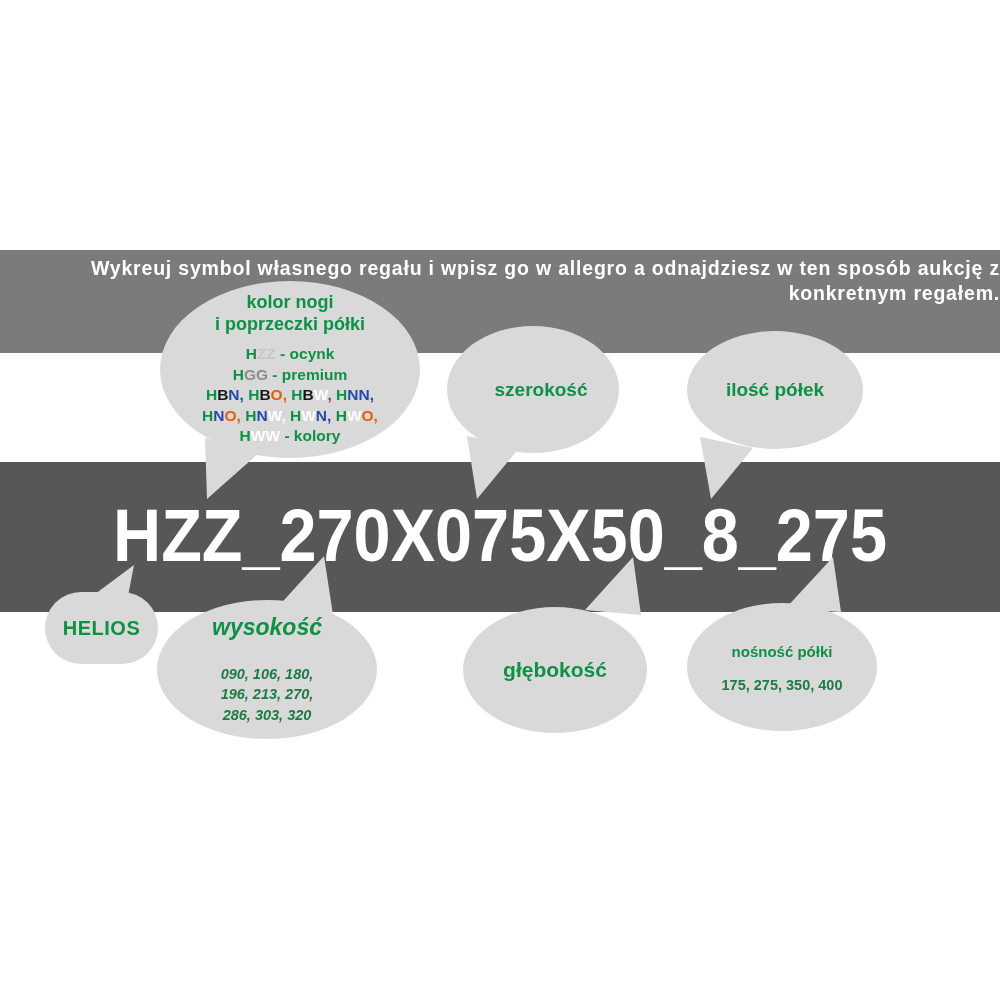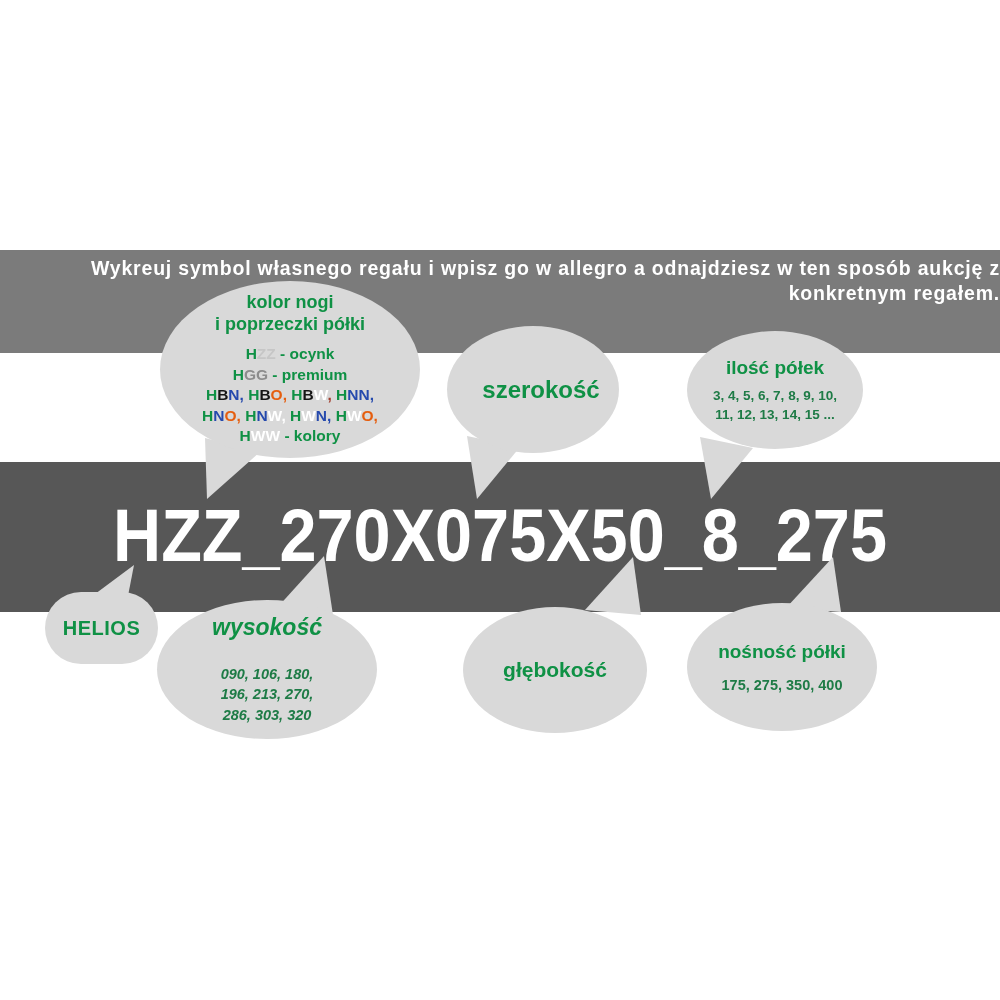--- a/index.html
+++ b/index.html
@@ -23,35 +23,35 @@
   .bubble{position:absolute;background:var(--bubble_bg,#d9d9d9);border-radius:50%;
           display:flex;flex-direction:column;align-items:center;justify-content:center;
           text-align:center;z-index:3;}
   .pre{white-space:pre-line;}
   .b-title{color:var(--green_title,#0f9145);font-weight:bold;}
   .b-body{color:var(--green_body,#1e7b46);font-weight:bold;}
   .bubble-kolor{left:160px;top:281px;width:260px;height:177px;}
   .bubble-kolor .b-title{font-size:18px;line-height:21.5px;}
   .kolor-codes{margin-top:9px;font-size:15.5px;line-height:20.5px;font-weight:bold;}
   .bubble-szerokosc{left:447px;top:326px;width:172px;height:127px;}
-  .bubble-szerokosc .b-title{font-size:24px;line-height:22px;margin-left:16px;}
+  .bubble-szerokosc .b-title{font-size:19px;line-height:22px;margin-left:16px;}
   .bubble-szerokosc .b-body{font-size:13.5px;line-height:19px;margin-top:5px;}
   .bubble-ilosc{left:687px;top:331px;width:176px;height:118px;}
   .bubble-ilosc .b-title{font-size:19px;line-height:22px;}
   .bubble-ilosc .b-body{font-size:13.5px;line-height:19px;margin-top:7px;}
   .bubble-helios{left:45px;top:592px;width:113px;height:72px;border-radius:36px;}
   .bubble-helios .b-title{font-size:20px;letter-spacing:0.5px;}
   .bubble-wysokosc{left:157px;top:600px;width:220px;height:139px;font-style:italic;}
   .bubble-wysokosc .b-title{font-size:23px;line-height:26px;}
   .bubble-wysokosc .b-body{font-size:14.5px;line-height:20.5px;margin-top:24px;}
   .bubble-glebokosc{left:463px;top:607px;width:184px;height:126px;}
   .bubble-glebokosc .b-title{font-size:21px;line-height:24px;}
   .bubble-glebokosc .b-body{font-size:14px;line-height:20px;margin-top:5px;}
   .bubble-nosnosc{left:687px;top:603px;width:190px;height:128px;}
-  .bubble-nosnosc .b-title{font-size:19px;line-height:24px;}
+  .bubble-nosnosc .b-title{font-size:15px;line-height:24px;}
   .bubble-nosnosc .b-body{font-size:14.5px;line-height:20px;margin-top:11px;}
 </style>
 </head>
 <body>
 
 <div class="canvas">
 
   <div class="banner">
     <div class="banner-text">Wykreuj symbol własnego regału i wpisz go w allegro a odnajdziesz w ten sposób aukcję z
 konkretnym regałem.</div>
@@ -82,24 +82,20 @@
       <div><span style="color: rgb(15, 145, 69);">H</span><span style="color: rgb(255, 255, 255);">WW</span><span style="color: rgb(15, 145, 69);"> - kolory</span></div>
     </div>
   </div>
 
   <div class="bubble bubble-szerokosc">
     <div class="b-title">szerokość</div>
   </div>
 
   <div class="bubble bubble-ilosc">
     <div class="b-title">ilość półek</div>
-    <div class="b-body">
-      <div>3, 4, 5, 6, 7, 8, 9, 10,</div>
-      <div>11, 12, 13, 14, 15 ...</div>
-    </div>
   </div>
 
   <div class="bubble bubble-helios">
     <div class="b-title">HELIOS</div>
   </div>
 
   <div class="bubble bubble-wysokosc">
     <div class="b-title">wysokość</div>
     <div class="b-body">
       <div>090, 106, 180,</div>

